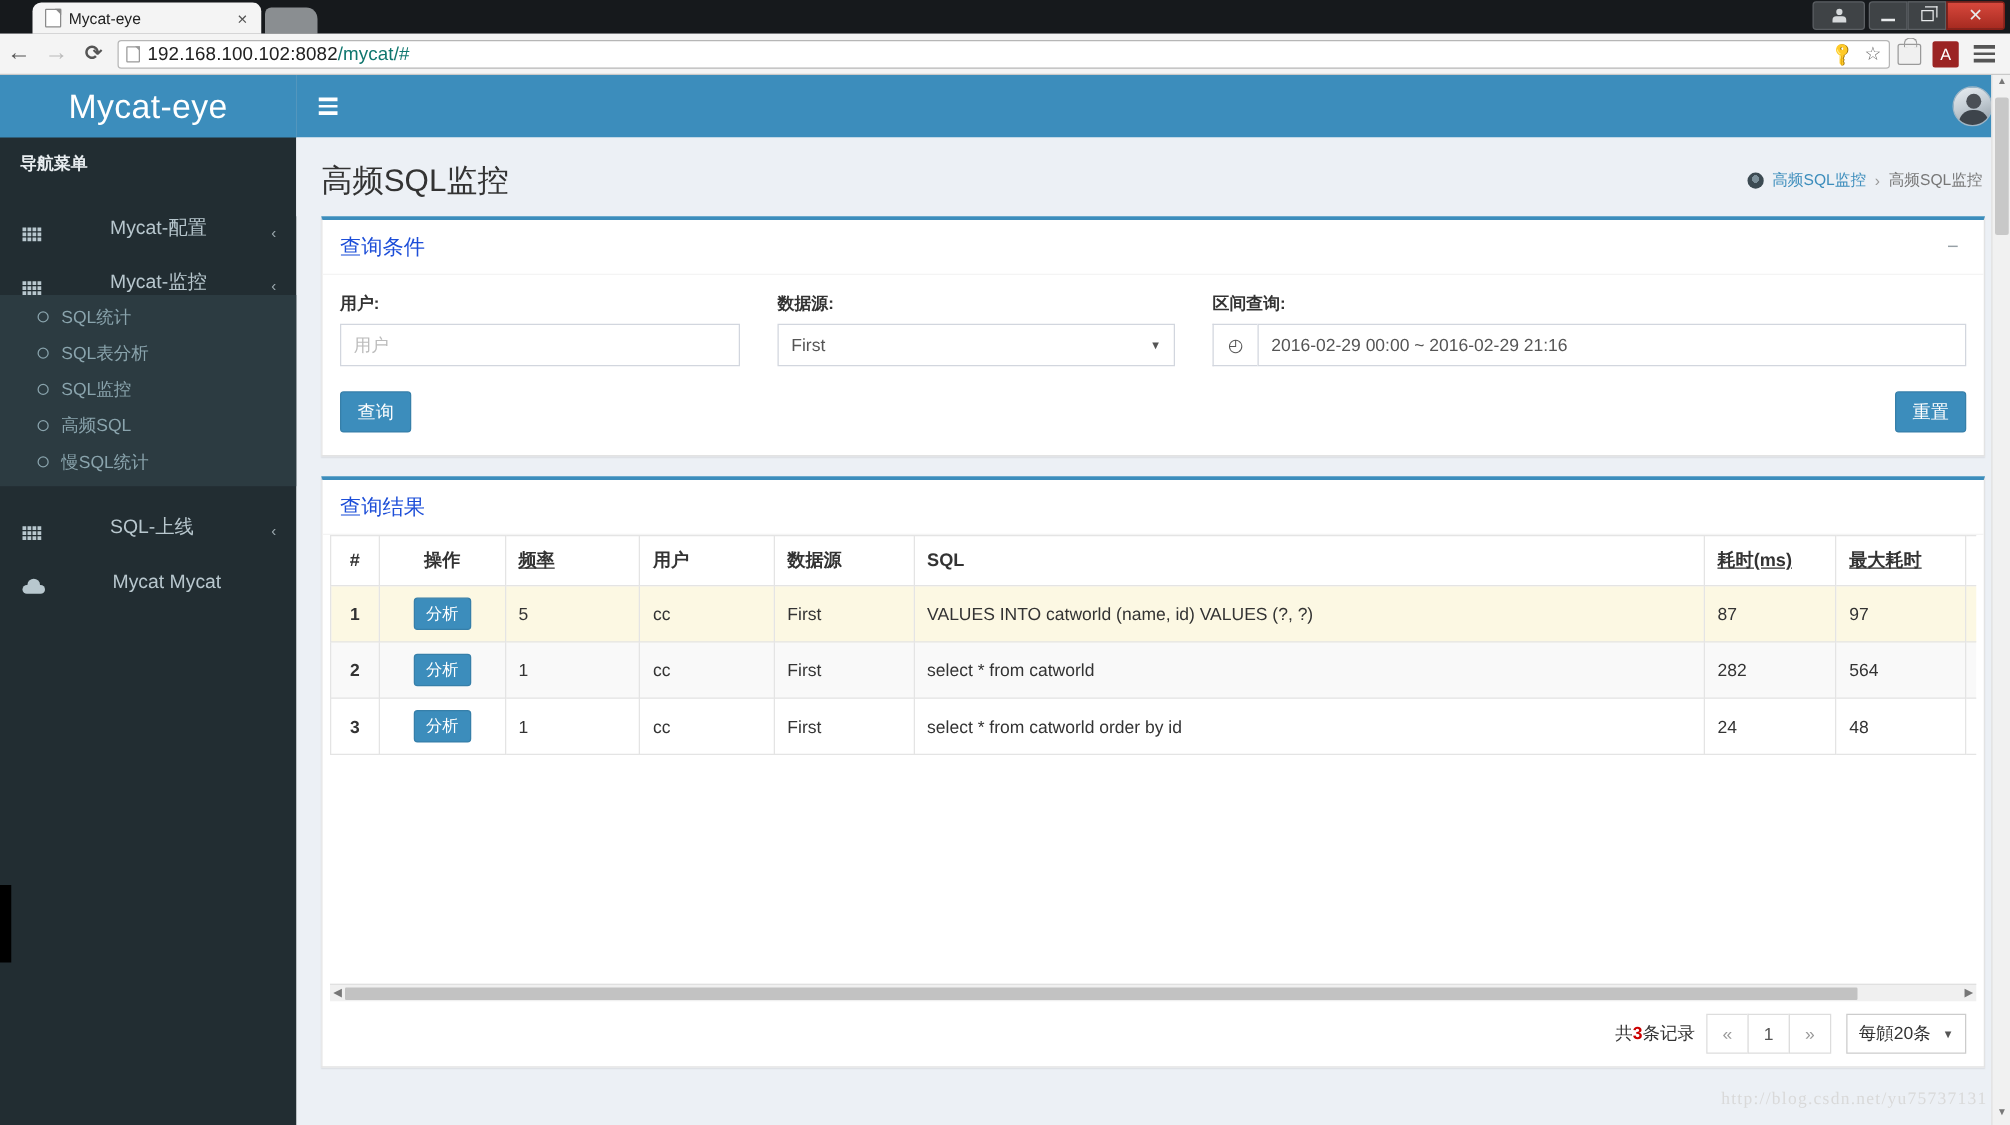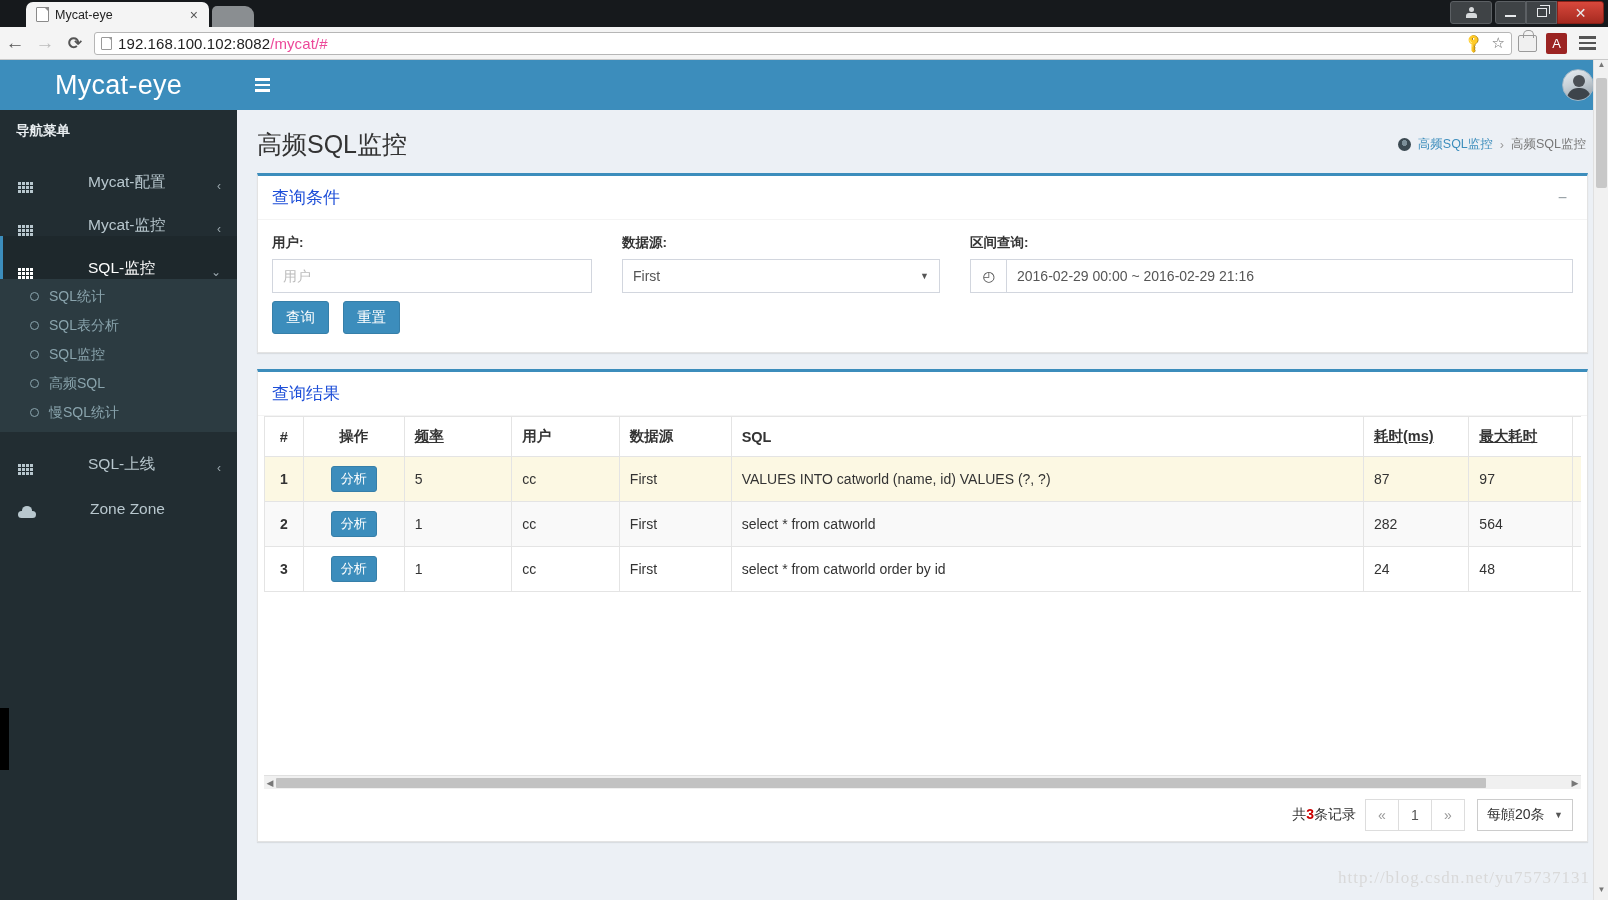--- a/index.html
+++ b/index.html
@@ -81,21 +81,21 @@
   }
   .url-fav {
     width: 11px; height: 13px; border: 1px solid #999; background: #fff;
     border-radius: 1px; margin-right: 6px; position: relative;
   }
   .url-fav:after {
     content: ""; position: absolute; right: -1px; top: -1px;
     border-left: 4px solid transparent; border-top: 4px solid #999;
   }
   .url-text { font-size: 15px; color: #222; letter-spacing: .1px; }
-  .url-text .dim { color: #ec4899; }
+  .url-text .dim { color: #0f766e; }
   .url-icons { position: absolute; right: 6px; display: flex; gap: 9px; align-items: center; }
   .key-ico { font-size: 13px; color: #444; transform: rotate(-45deg); }
   .star-ico { font-size: 15px; color: #666; }
   .tb-right { display: flex; align-items: center; gap: 9px; padding-right: 9px; }
   .ext-lock {
     width: 19px; height: 17px; border: 1.6px solid #9a9a9a; border-radius: 2px;
     position: relative; background: #f0f0f0;
   }
   .ext-lock:before {
     content: ""; position: absolute; left: 4px; top: -6px; width: 9px; height: 7px;
@@ -228,21 +228,21 @@
   .addon {
     width: 36px; height: 34px; border: 1px solid #d2d6de; border-right: none;
     background: #fff; display: flex; align-items: center; justify-content: center;
     font-size: 14px; color: #555;
   }
   .f-daterange {
     flex: 1; height: 34px; border: 1px solid #d2d6de; background: #fff;
     display: flex; align-items: center; padding: 0 10px; font-size: 14px; color: #555;
     cursor: pointer;
   }
-  .btn-row { display: flex; justify-content: flex-start; gap: 14px; margin-top: 8px; }
+  .btn-row { display: flex; justify-content: space-between; gap: 14px; margin-top: 20px; }
   .btn {
     min-width: 53px; height: 33px; background: #3c8dbc; border: 1px solid #367fa9;
     color: #fff; font-size: 14.5px; display: flex; align-items: center;
     justify-content: center; cursor: pointer; border-radius: 3px; padding: 0 13px;
     font-family: inherit;
   }
 
   
   .results { margin: 0 20px; }
   .table-wrap { padding: 0 6px 0 6px; height: 375px; position: relative; }
@@ -295,21 +295,21 @@
   }
   .pg-btn.cur { color: #555; }
   .pg-size {
     margin-left: 12px; min-width: 96px; height: 32px; border: 1px solid #ccc;
     background: #fff; display: flex; align-items: center; justify-content: space-between;
     padding: 0 9px; font-size: 14px; color: #333; cursor: pointer;
   }
   .watermark {
     position: absolute; right: 18px; bottom: 12px;
     font-family: "Liberation Serif", "DejaVu Serif", serif;
-    font-size: 17px; color: #d9d9d9; letter-spacing: 1px; white-space: nowrap; text-align: right;
+    font-size: 14px; color: #d9d9d9; letter-spacing: 1px; white-space: nowrap; text-align: right;
   }
   .page-scrollbar {
     position: absolute; right: 0; top: 0; width: 15px; height: 840px; background: #f1f1f1;
     border-left: 1px solid #e0e0e0;
   }
   .ps-thumb { position: absolute; left: 2px; top: 2px; width: 11px; height: 110px; background: #c8c8c8; border-radius: 2px; }
   .ps-arrow { position: absolute; left: 0; width: 15px; height: 15px; text-align: center; font-size: 8px; color: #777; }
   .left-strip { position: absolute; left: 0; top: 648px; width: 9px; height: 62px; background: #000; }
 </style>
 </head>
@@ -398,38 +398,20 @@
           <i></i>
           <i></i>
           <i></i>
           <i></i>
           <i></i>
         </span>
       <span class="m-label">Mycat-监控</span>
       <span class="m-arrow">‹</span>
     </div>
 
-    <div class="m-item active">
-      <span class="grid-ico">
-          <i></i>
-          <i></i>
-          <i></i>
-          <i></i>
-          <i></i>
-          <i></i>
-          <i></i>
-          <i></i>
-          <i></i>
-          <i></i>
-          <i></i>
-          <i></i>
-        </span>
-      <span class="m-label">SQL-监控</span>
-      <span class="m-arrow down">⌄</span>
-    </div>
 
     <div class="submenu">
       <div class="s-item">
         <span class="circle-ico"></span>
         <span>SQL统计</span>
       </div>
       <div class="s-item">
         <span class="circle-ico"></span>
         <span>SQL表分析</span>
       </div>
@@ -461,21 +443,21 @@
           <i></i>
           <i></i>
           <i></i>
         </span>
       <span class="m-label">SQL-上线</span>
       <span class="m-arrow">‹</span>
     </div>
 
     <div class="m-item">
       <span class="cloud-ico"></span>
-      <span class="m-label">Zone Zone</span>
+      <span class="m-label">Mycat Mycat</span>
     </div>
   </div>
 
   <div class="left-strip"></div>
 
   <div class="content">
 
     <div class="navbar">
       <span class="hamburger">
           <span></span>

